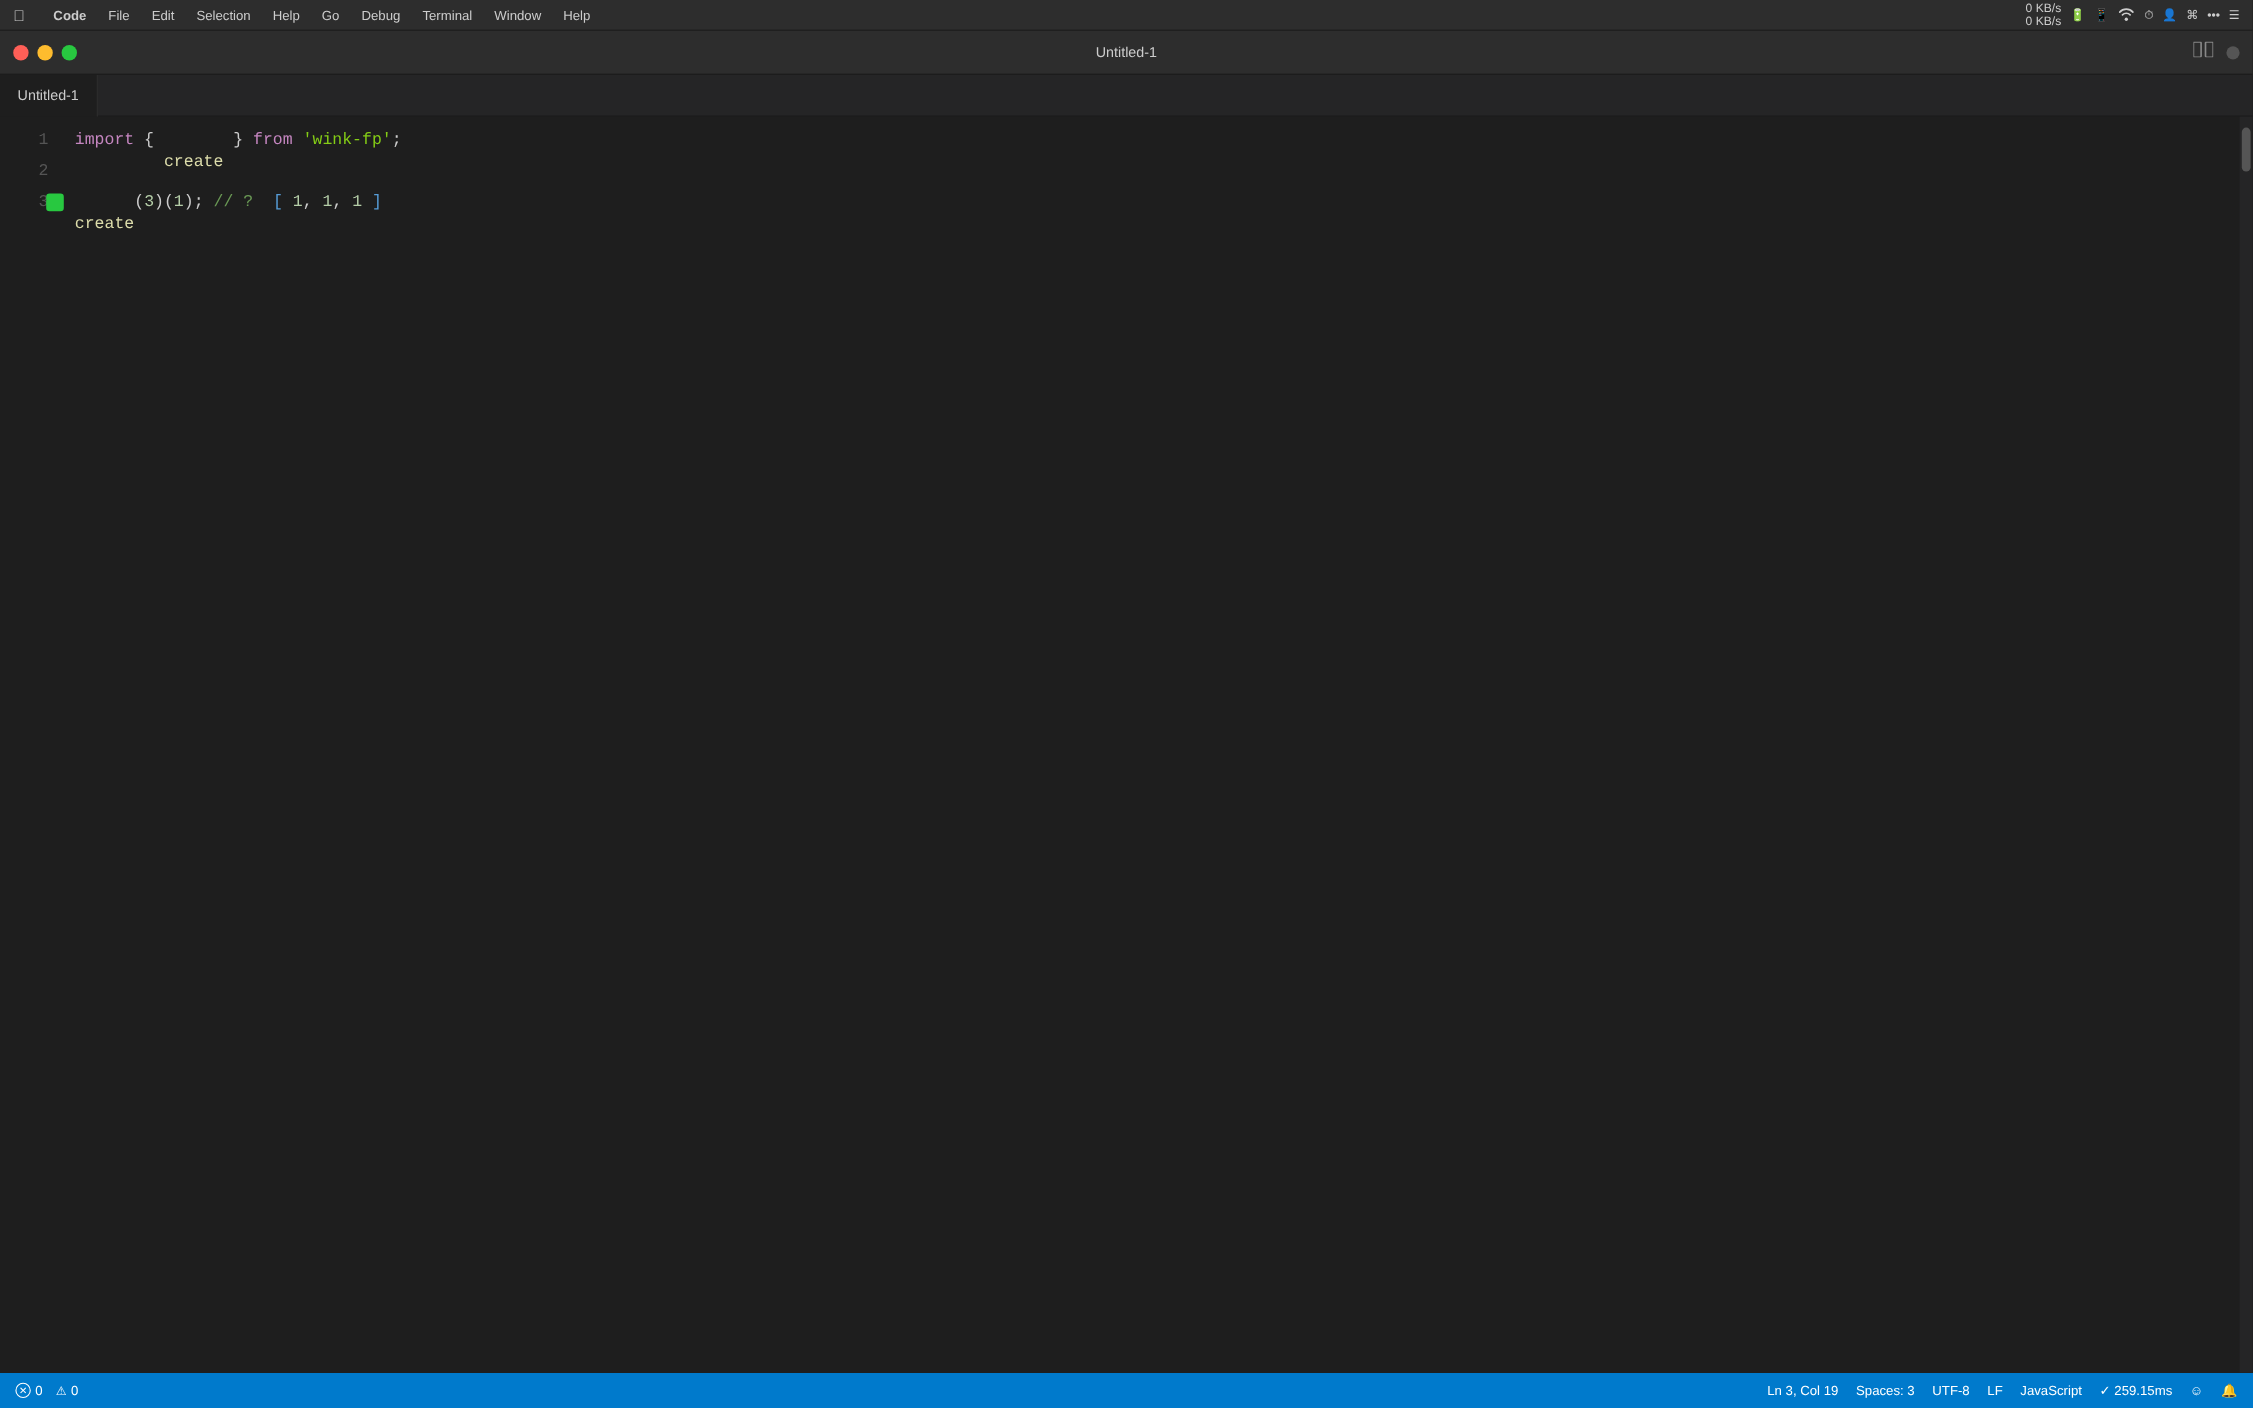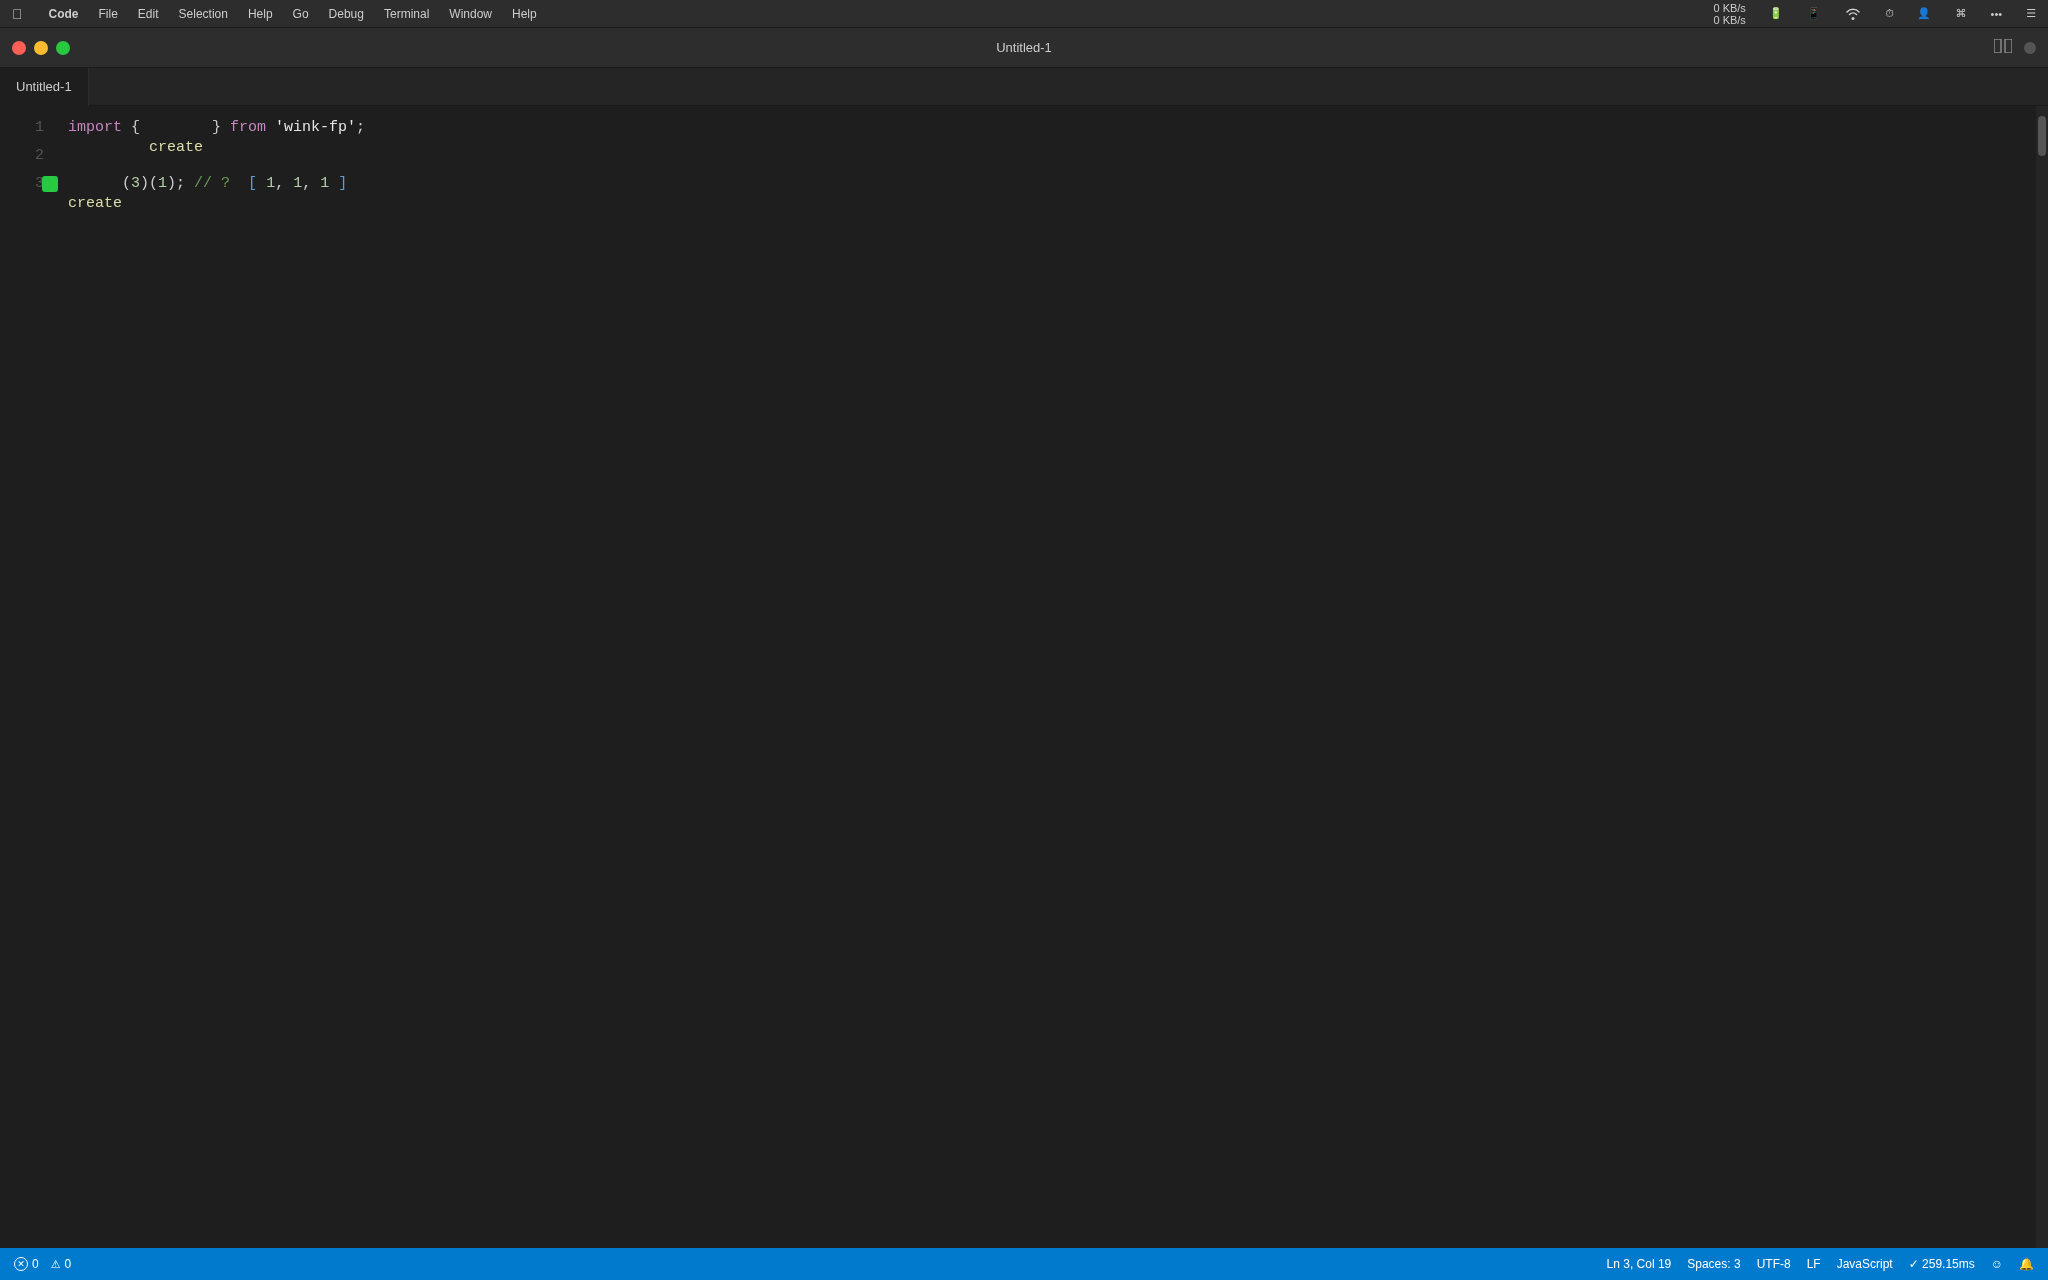--- a/index.html
+++ b/index.html
@@ -39,21 +39,21 @@
     }
 
     .menu-item.bold {
       font-weight: 600;
     }
 
     .menubar-right {
       margin-left: auto;
       display: flex;
       align-items: center;
-      gap: 24px;
+      gap: 8px;
     }
 
     .status-item {
       font-size: 11px;
       color: #cccccc;
     }
 
     
     .titlebar {
       background: #2d2d2d;
@@ -180,21 +180,21 @@
       width: 16px;
       height: 16px;
       background: #28c840;
       border-radius: 3px;
     }
 
     
     .kw-import { color: #c586c0; }
     .kw-from { color: #c586c0; }
     .fn-create { color: #dcdcaa; margin-top: 40px; }
-    .string { color: #e5e5e5; }
+    .string { color: #84cc16; }
     .number { color: #b5cea8; }
     .comment { color: #6a9955; }
     .plain { color: #cccccc; }
 
     
     .statusbar {
       background: #007acc;
       height: 32px;
       display: flex;
       align-items: center;

